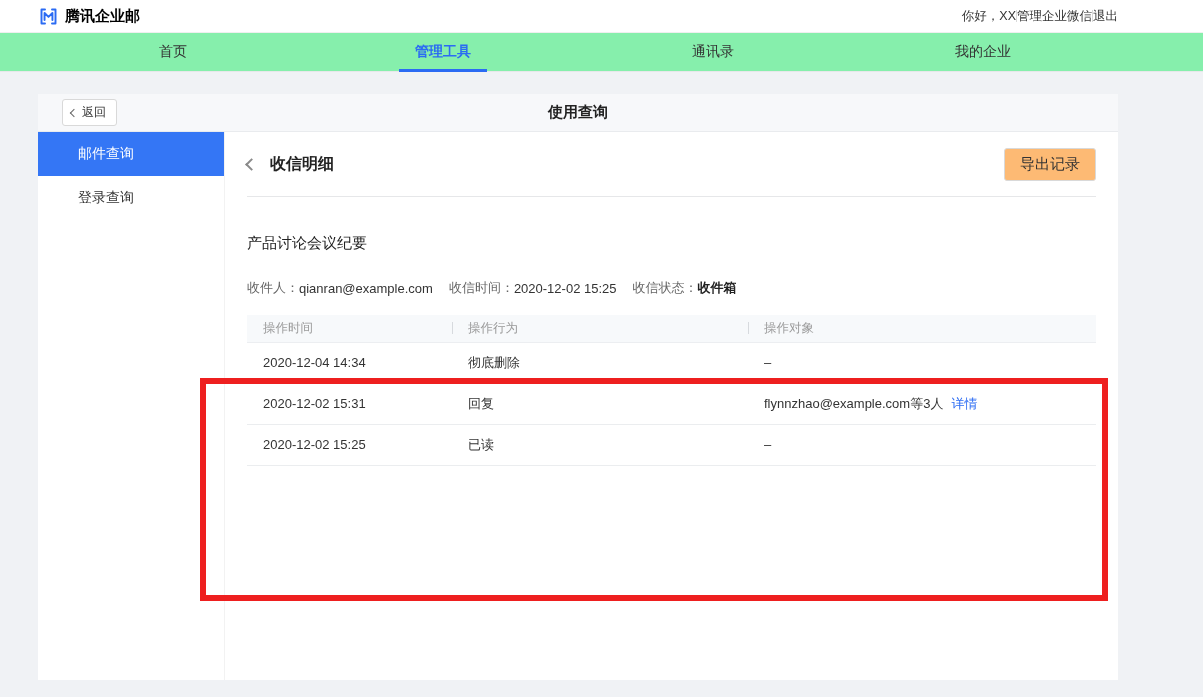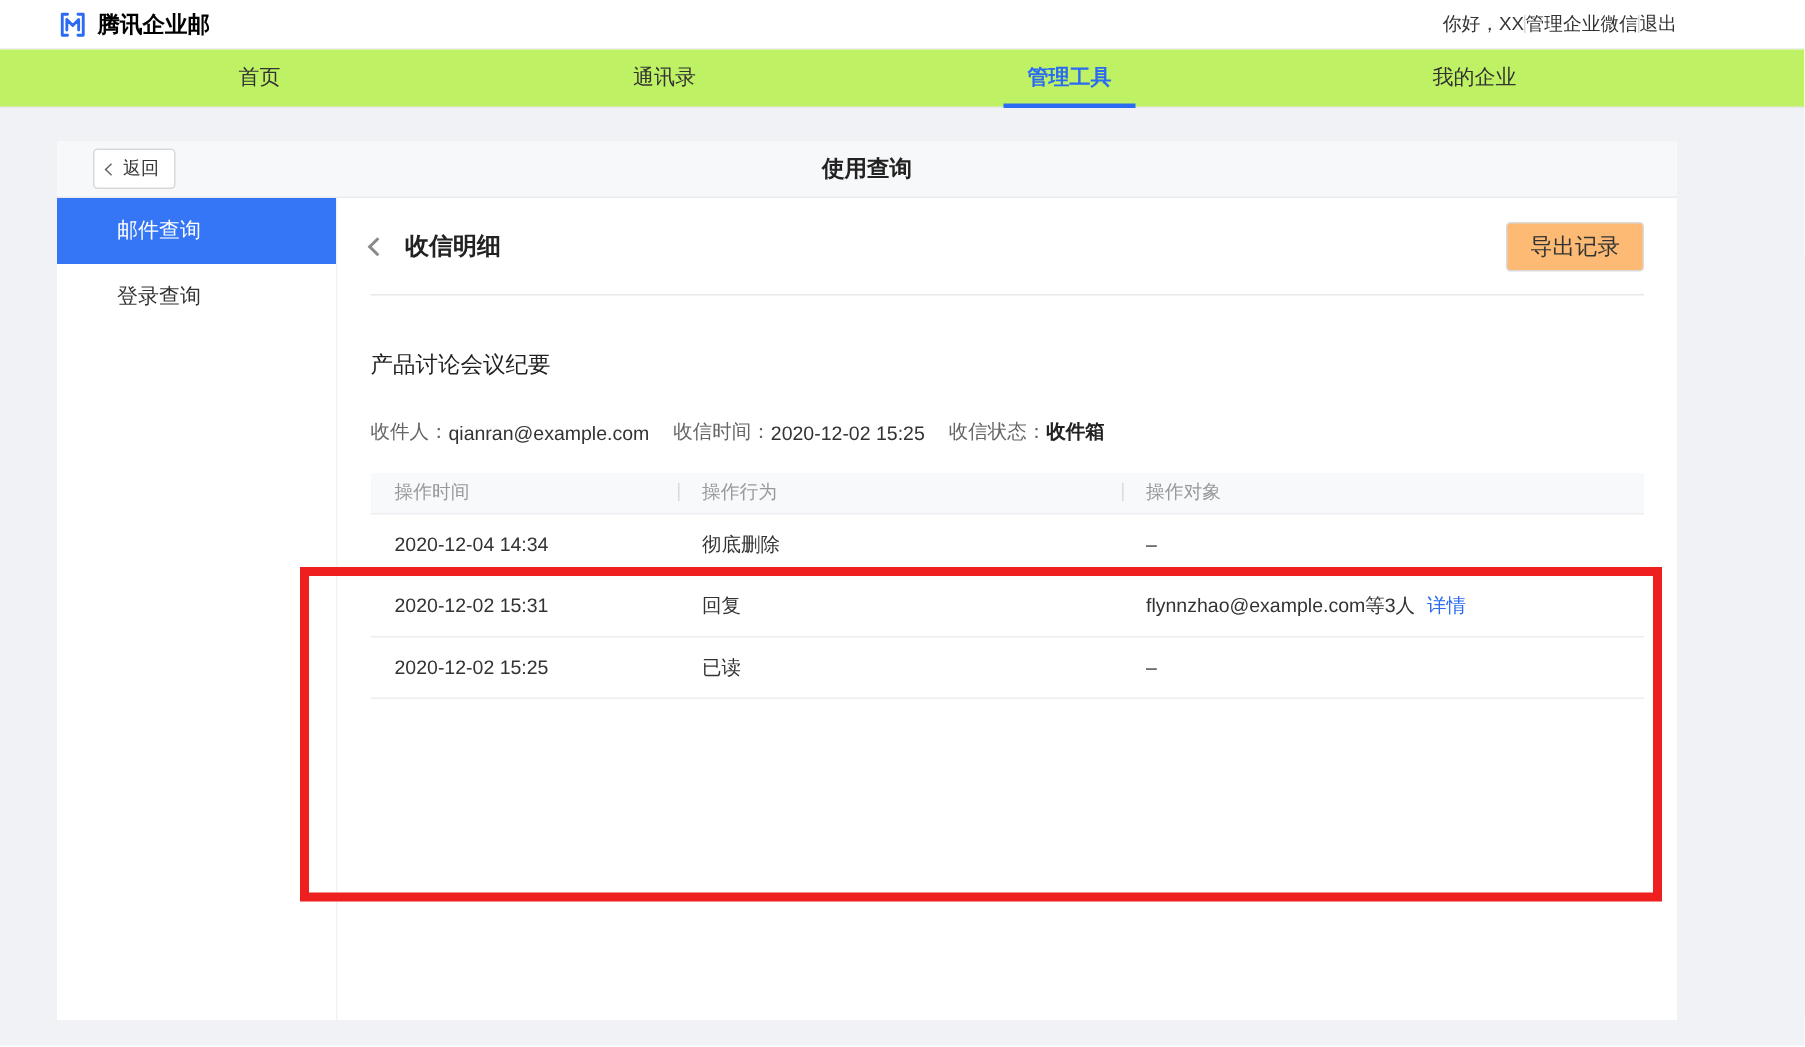--- a/index.html
+++ b/index.html
@@ -12,21 +12,21 @@
 
   
   .topbar { height:33px; background:#fff; border-bottom:1px solid #efefef; display:flex; align-items:center; }
   .topbar .inner { display:flex; align-items:center; justify-content:space-between; }
   .brand { display:flex; align-items:center; gap:6px; color:#000000; font-size:15px; font-weight:bold; cursor:pointer; }
   .topbar-right { display:flex; align-items:center; font-size:12.5px; color:#333; }
   .sep { width:1px; height:12px; background:#d9d9d9; }
   .toplink { cursor:pointer; }
 
   
-  .navtabs { height:39px; background:#bef264; border-bottom:1px solid #e7e8ea; }
+  .navtabs { height:39px; background:#86efac; border-bottom:1px solid #e7e8ea; }
   .navtabs .inner { height:100%; display:flex; }
   .tab { flex:1; display:flex; align-items:center; justify-content:center; font-size:14px; color:#333; cursor:pointer; position:relative; }
   .tab.active { color:#2b6bf3; font-weight:bold; }
   .tab.active::after { content:''; position:absolute; bottom:-1px; left:50%; transform:translateX(-50%); width:88px; height:3px; background:#2b6bf3; }
 
   
   .content-area { background:#f0f2f5; height:625px; padding-top:22px; }
   .content-box { height:586px; display:flex; flex-direction:column; background:#fff; }
   .query-header { height:38px; background:#f7f8fa; border-bottom:1px solid #e9ebee; display:flex; align-items:center; position:relative; flex:none; }
   .query-title { position:absolute; left:0; right:0; text-align:center; font-size:15px; font-weight:bold; color:#222; }
@@ -85,22 +85,22 @@
       <span class="toplink">管理企业微信</span>
       <span class="sep"></span>
       <span class="toplink">退出</span>
     </div>
   </div>
 </div>
 
 <div class="navtabs">
   <div class="inner">
       <div class="tab">首页</div>
+      <div class="tab active">管理工具</div>
       <div class="tab">通讯录</div>
-      <div class="tab active">管理工具</div>
       <div class="tab">我的企业</div>
     </div>
 </div>
 
 <div class="content-area">
   <div class="content-box inner">
 
     <div class="query-header">
       <div class="query-title">使用查询</div>
       <button class="back-btn">

